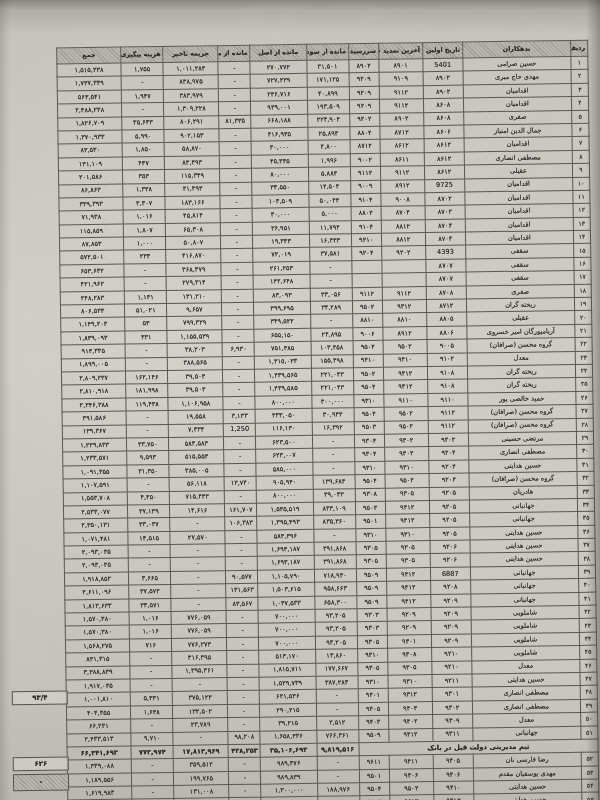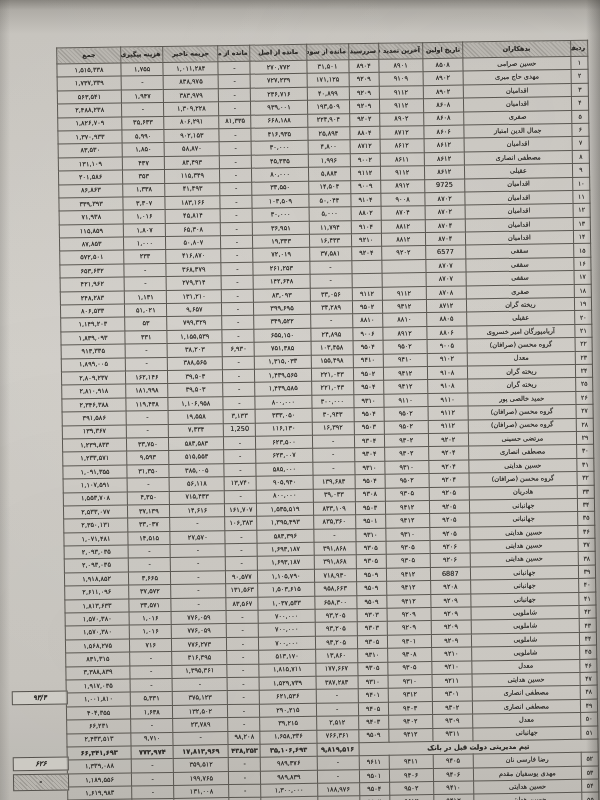--- a/index.html
+++ b/index.html
@@ -51,21 +51,20 @@
   td.c-name{text-align:right;padding-right:3px;}
   td.c-no{font-size:6.2px;}
   tr.section td{font-weight:bold;}
   tr.section td.sec-label{text-align:center;font-size:6.8px;}
   .stub{
     position:absolute;left:8px;width:54px;
     border:1px solid #55524d;
     font-size:7px;font-weight:bold;text-align:center;color:#2f2d2a;
     line-height:12px;height:12px;background:rgba(214,211,205,.6);
     text-shadow:0 0 .45px rgba(47,45,42,.7);
-    font-style:italic;
   }
   #stub-prev{top:687px;}
   #stub-curr{top:713px;margin-top:40px;}
   #stub-grand{
     top:770px;height:15px;line-height:15px;
     background:
       repeating-linear-gradient(45deg, rgba(92,89,84,.26) 0 1px, rgba(0,0,0,0) 1px 3px),
       #b8b5af;
   }
   .grain{ 
@@ -108,21 +107,21 @@
             <th>مانده از معافی</th>
             <th>جریمه تاخیر</th>
             <th>هزینه پیگیری</th>
             <th>جمع</th>
           </tr>
       </thead>
       <tbody id="table-body">
           <tr>
             <td class="c-no">۱</td>
             <td class="c-name">حسین صرامی</td>
-            <td class="c-first">۸۵۰۸</td>
+            <td class="c-first">5401</td>
             <td class="c-renew">۸۹۰۱</td>
             <td class="c-due">۸۹۰۴</td>
             <td class="c-sud">۳۱,۵۰۱</td>
             <td class="c-asl">۲۷۰,۷۷۲</td>
             <td class="c-moafi">-</td>
             <td class="c-jarimeh">۱,۰۱۱,۲۸۴</td>
             <td class="c-hazineh">۱,۷۵۵</td>
             <td class="c-jam">۱,۵۱۵,۳۳۸</td>
           </tr>
           <tr>
@@ -290,21 +289,21 @@
             <td class="c-sud">۱۶,۴۳۳</td>
             <td class="c-asl">۱۹,۳۳۳</td>
             <td class="c-moafi">-</td>
             <td class="c-jarimeh">۵۰,۸۰۷</td>
             <td class="c-hazineh">۱,۰۰۰</td>
             <td class="c-jam">۸۷,۸۵۳</td>
           </tr>
           <tr>
             <td class="c-no">۱۵</td>
             <td class="c-name">سقفی</td>
-            <td class="c-first">6577</td>
+            <td class="c-first">4393</td>
             <td class="c-renew">۹۲۰۲</td>
             <td class="c-due">۹۲۰۴</td>
             <td class="c-sud">۳۷,۵۸۱</td>
             <td class="c-asl">۷۲,۰۱۹</td>
             <td class="c-moafi">-</td>
             <td class="c-jarimeh">۴۱۶,۸۷۰</td>
             <td class="c-hazineh">۲۳۳</td>
             <td class="c-jam">۵۷۲,۵۰۱</td>
           </tr>
           <tr>

